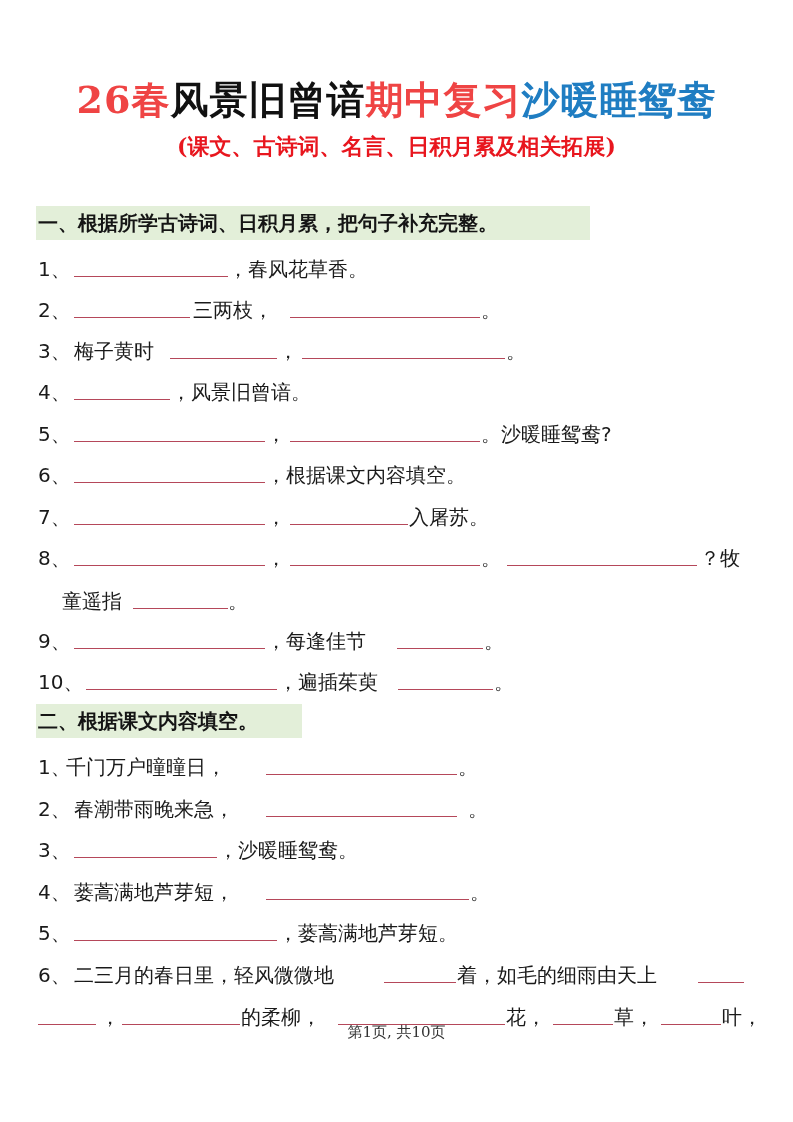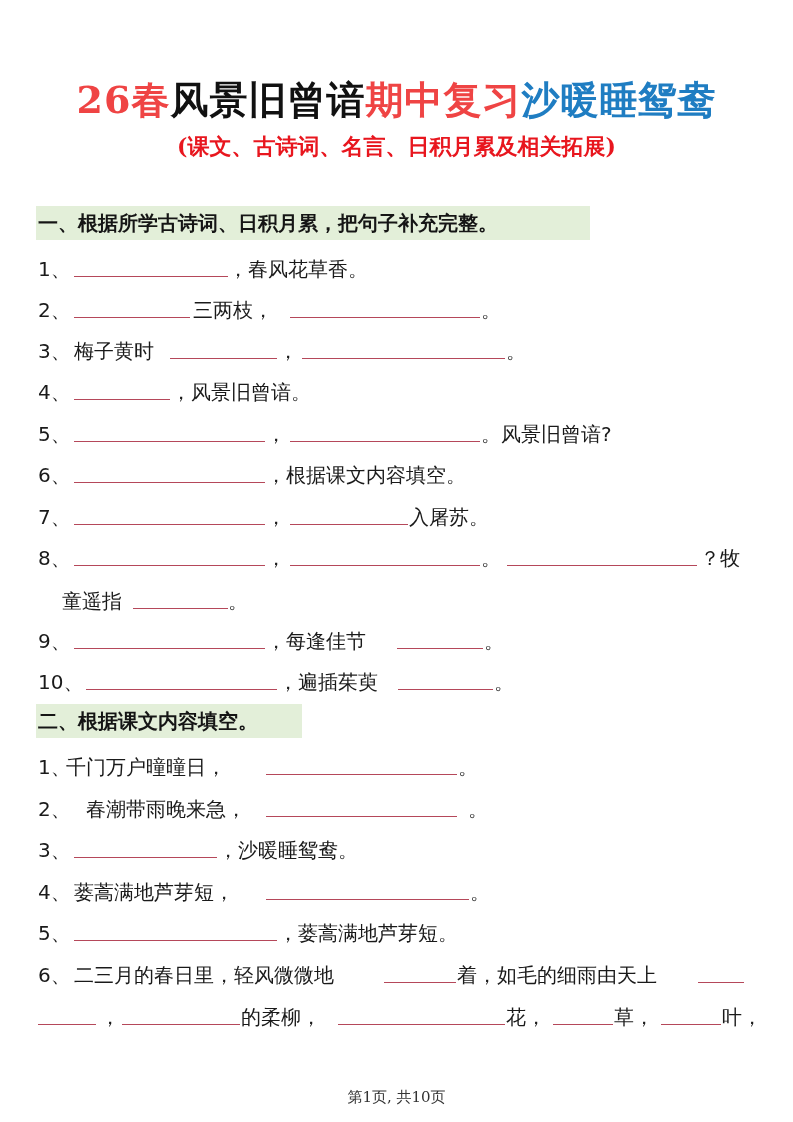--- a/index.html
+++ b/index.html
@@ -14,21 +14,21 @@
   .subtitle { position: absolute; left: 0; top: 128px; width: 793px; text-align: center;
               font-size: 22px; font-weight: bold; color: #e8161e; line-height: 36px;
               font-family: "DejaVu Serif", "Liberation Serif", serif; white-space: nowrap; }
   .section-head { position: absolute; left: 36px; height: 34px; background: #e3efd9;
                   font-size: 20px; font-weight: bold; line-height: 34px; padding-left: 2px;
                   font-family: "DejaVu Serif", "Liberation Serif", serif; white-space: nowrap; color: #151515; }
   .line { position: absolute; left: 38px; height: 34px; font-size: 20px; line-height: 34px;
           white-space: nowrap; color: #1a1a1a; }
   .seg { position: absolute; top: 0; }
   .blank { position: absolute; top: 0; height: 24px; border-bottom: 1.6px solid #b5485a; }
-  .footer { position: absolute; left: 0; top: 1088px; width: 793px; text-align: center;
+  .footer { position: absolute; left: 0; top: 1023px; width: 793px; text-align: center;
             font-size: 15px; color: #333; font-family: "DejaVu Serif", "Liberation Serif", serif; }
 </style>
 </head>
 <body>
 
 <div class="title">
   <span class="t-red">26春</span><span class="t-black">风景旧曾谙</span><span class="t-red">期中复习</span><span class="t-blue">沙暖睡鸳鸯</span>
 </div>
 <div class="subtitle">(课文、古诗词、名言、日积月累及相关拓展)</div>
 
@@ -61,21 +61,21 @@
   <span class="seg" style="left:0">4、</span>
   <span class="blank" style="left:36px;width:96px"></span>
   <span class="seg" style="left:133px">，风景旧曾谙。</span>
 </div>
 
 <div class="line" style="top:417px;">
   <span class="seg" style="left:0">5、</span>
   <span class="blank" style="left:36px;width:191px"></span>
   <span class="seg" style="left:228px">，</span>
   <span class="blank" style="left:252px;width:190px"></span>
-  <span class="seg" style="left:443px">。风景旧曾谙?</span>
+  <span class="seg" style="left:443px">。沙暖睡鸳鸯?</span>
 </div>
 
 <div class="line" style="top:458px;">
   <span class="seg" style="left:0">6、</span>
   <span class="blank" style="left:36px;width:191px"></span>
   <span class="seg" style="left:228px">，根据课文内容填空。</span>
 </div>
 
 <div class="line" style="top:500px;">
   <span class="seg" style="left:0">7、</span>
@@ -120,21 +120,21 @@
 
 <div class="line" style="top:750px;">
   <span class="seg" style="left:0">1、</span>
   <span class="seg" style="left:28px">千门万户曈曈日，</span>
   <span class="blank" style="left:228px;width:191px"></span>
   <span class="seg" style="left:420px">。</span>
 </div>
 
 <div class="line" style="top:792px;">
   <span class="seg" style="left:0">2、</span>
-  <span class="seg" style="left:48px">春潮带雨晚来急，</span>
+  <span class="seg" style="left:36px">春潮带雨晚来急，</span>
   <span class="blank" style="left:228px;width:191px"></span>
   <span class="seg" style="left:430px">。</span>
 </div>
 
 <div class="line" style="top:833px;">
   <span class="seg" style="left:0">3、</span>
   <span class="blank" style="left:36px;width:143px"></span>
   <span class="seg" style="left:180px">，沙暖睡鸳鸯。</span>
 </div>
 

